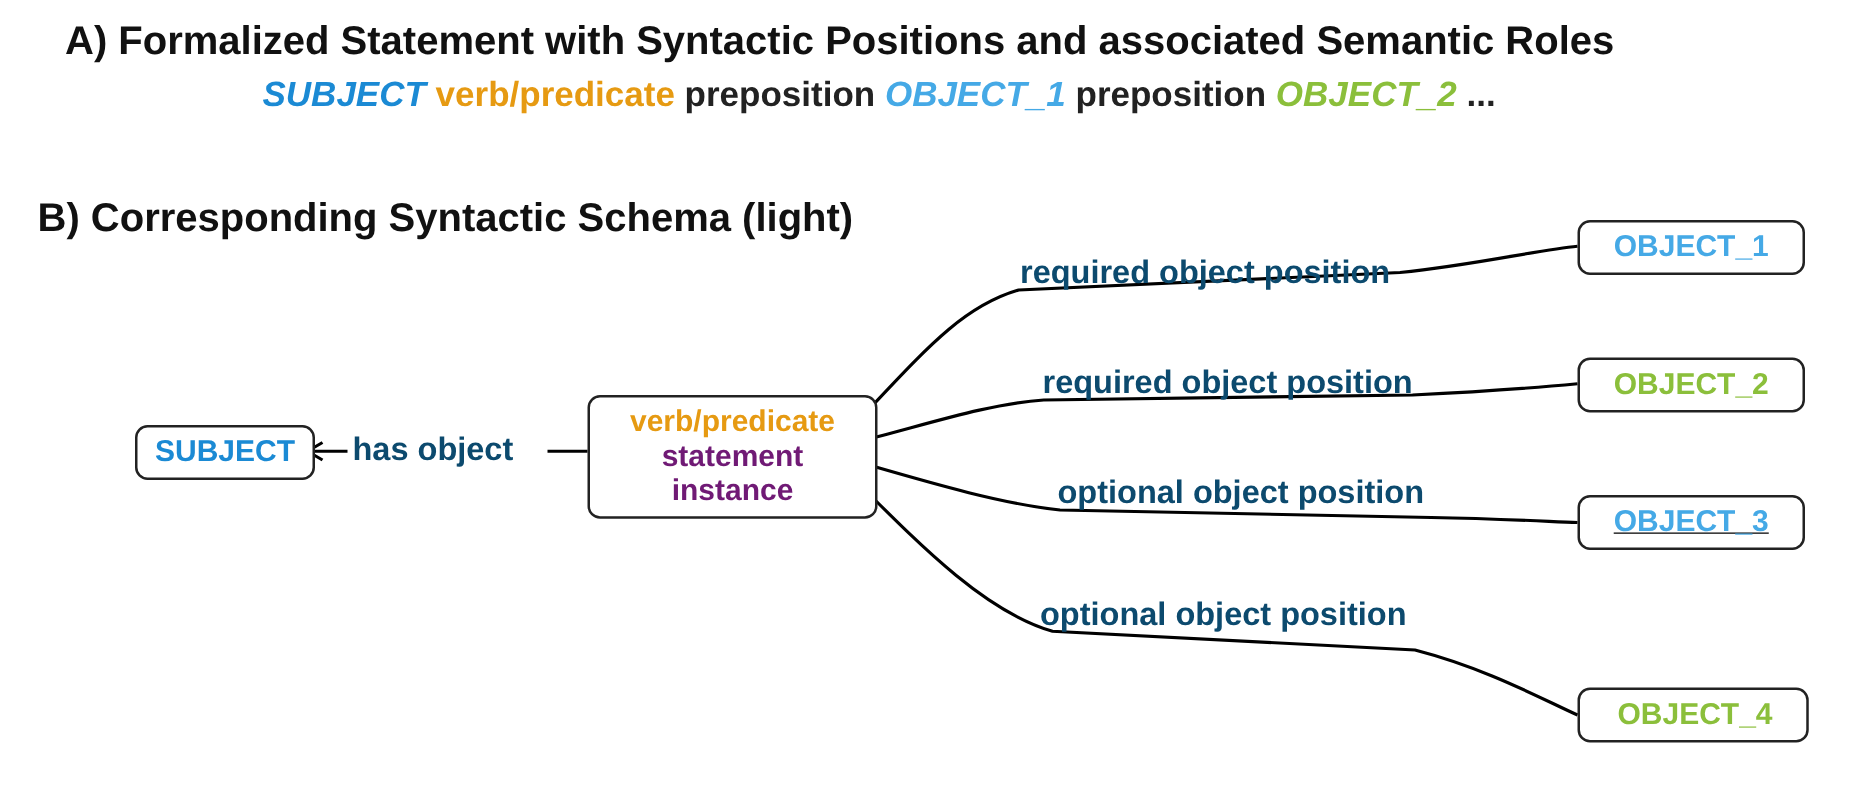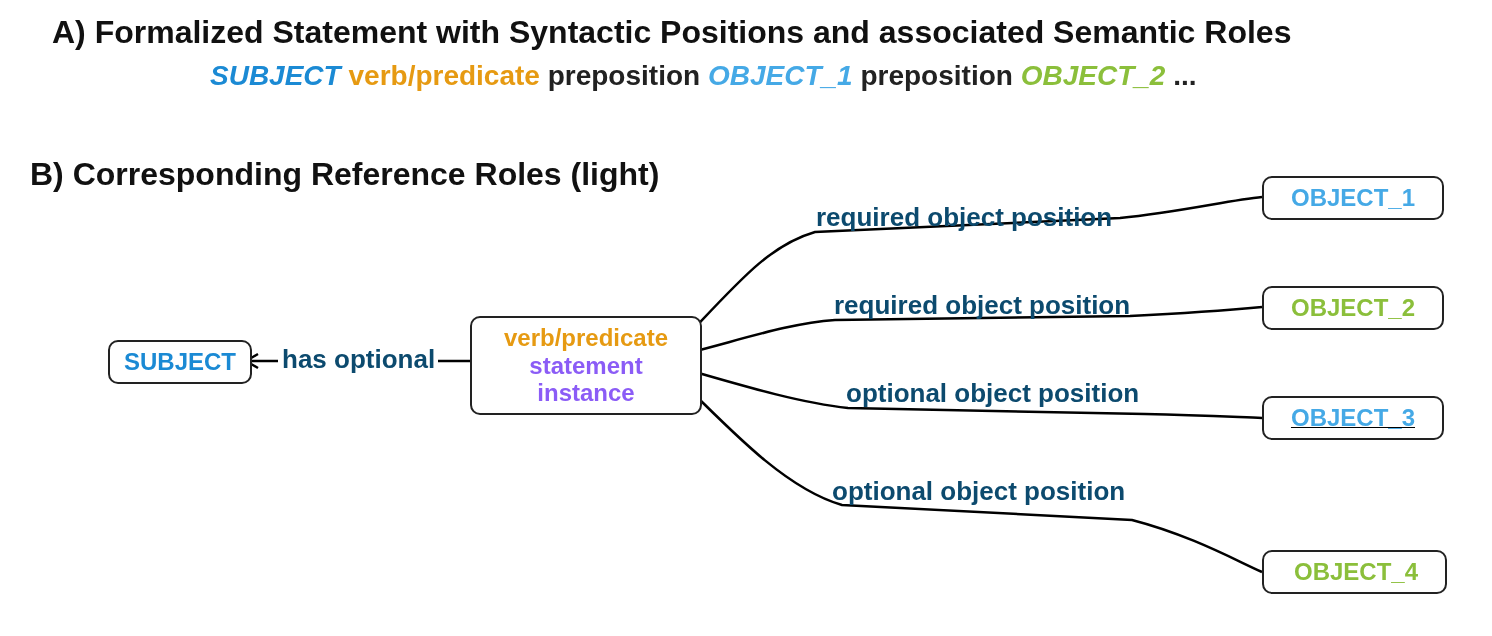--- a/index.html
+++ b/index.html
@@ -86,21 +86,21 @@
     <span> </span>
     <span class="tok obj-blue">OBJECT_1</span>
     <span> </span>
     <span class="tok prep-color" style="font-style:normal;">preposition</span>
     <span> </span>
     <span class="tok obj-green">OBJECT_2</span>
     <span> </span>
     <span class="tok prep-color ellipsis">...</span>
   </div>
 
-  <div class="abs heading" style="left:30px; top:156px;">B) Corresponding Reference Roles (light)</div>
+  <div class="abs heading" style="left:30px; top:156px;">B) Corresponding Syntactic Schema (light)</div>
 
   <svg class="wires">
 
     <path d="M 246 361 L 278 361"></path>
     <path d="M 438 361 L 470 361"></path>
 
     <path d="M 246 361 L 258 354 M 246 361 L 258 368"></path>
 
     <path d="M 688 335 C 740 280, 770 245, 815 232 L 1120 218 C 1180 212, 1230 200, 1262 197"></path>
 
@@ -108,25 +108,25 @@
 
     <path d="M 688 370 C 740 385, 800 403, 848 408 L 1145 414 C 1200 415, 1235 417, 1262 418"></path>
 
     <path d="M 688 388 C 740 440, 790 490, 842 505 L 1132 520 C 1190 535, 1235 560, 1262 572"></path>
   </svg>
 
   <div class="node-box" style="left:108px; top:340px;">
     <span class="node-label subject-color">SUBJECT</span>
   </div>
 
-  <div class="edge-label" style="left:282px; top:344px;">has optional</div>
+  <div class="edge-label" style="left:282px; top:344px;">has object</div>
 
   <div class="node-box" style="left:470px; top:316px; width:200px;">
     <div class="node-small verb-color">verb/predicate</div>
-    <div class="node-small" style="color:#8b5cf6; white-space:pre-line;">statement
+    <div class="node-small" style="color:#701a75; white-space:pre-line;">statement
 instance</div>
   </div>
 
   <div class="edge-label" style="left:816px; top:202px;">required object position</div>
   <div class="edge-label" style="left:834px; top:290px;">required object position</div>
   <div class="edge-label" style="left:846px; top:378px;">optional object position</div>
   <div class="edge-label" style="left:832px; top:476px;">optional object position</div>
 
   <div class="node-box" style="left:1262px; top:176px; width:150px;">
     <span class="node-label obj-blue">OBJECT_1</span>

